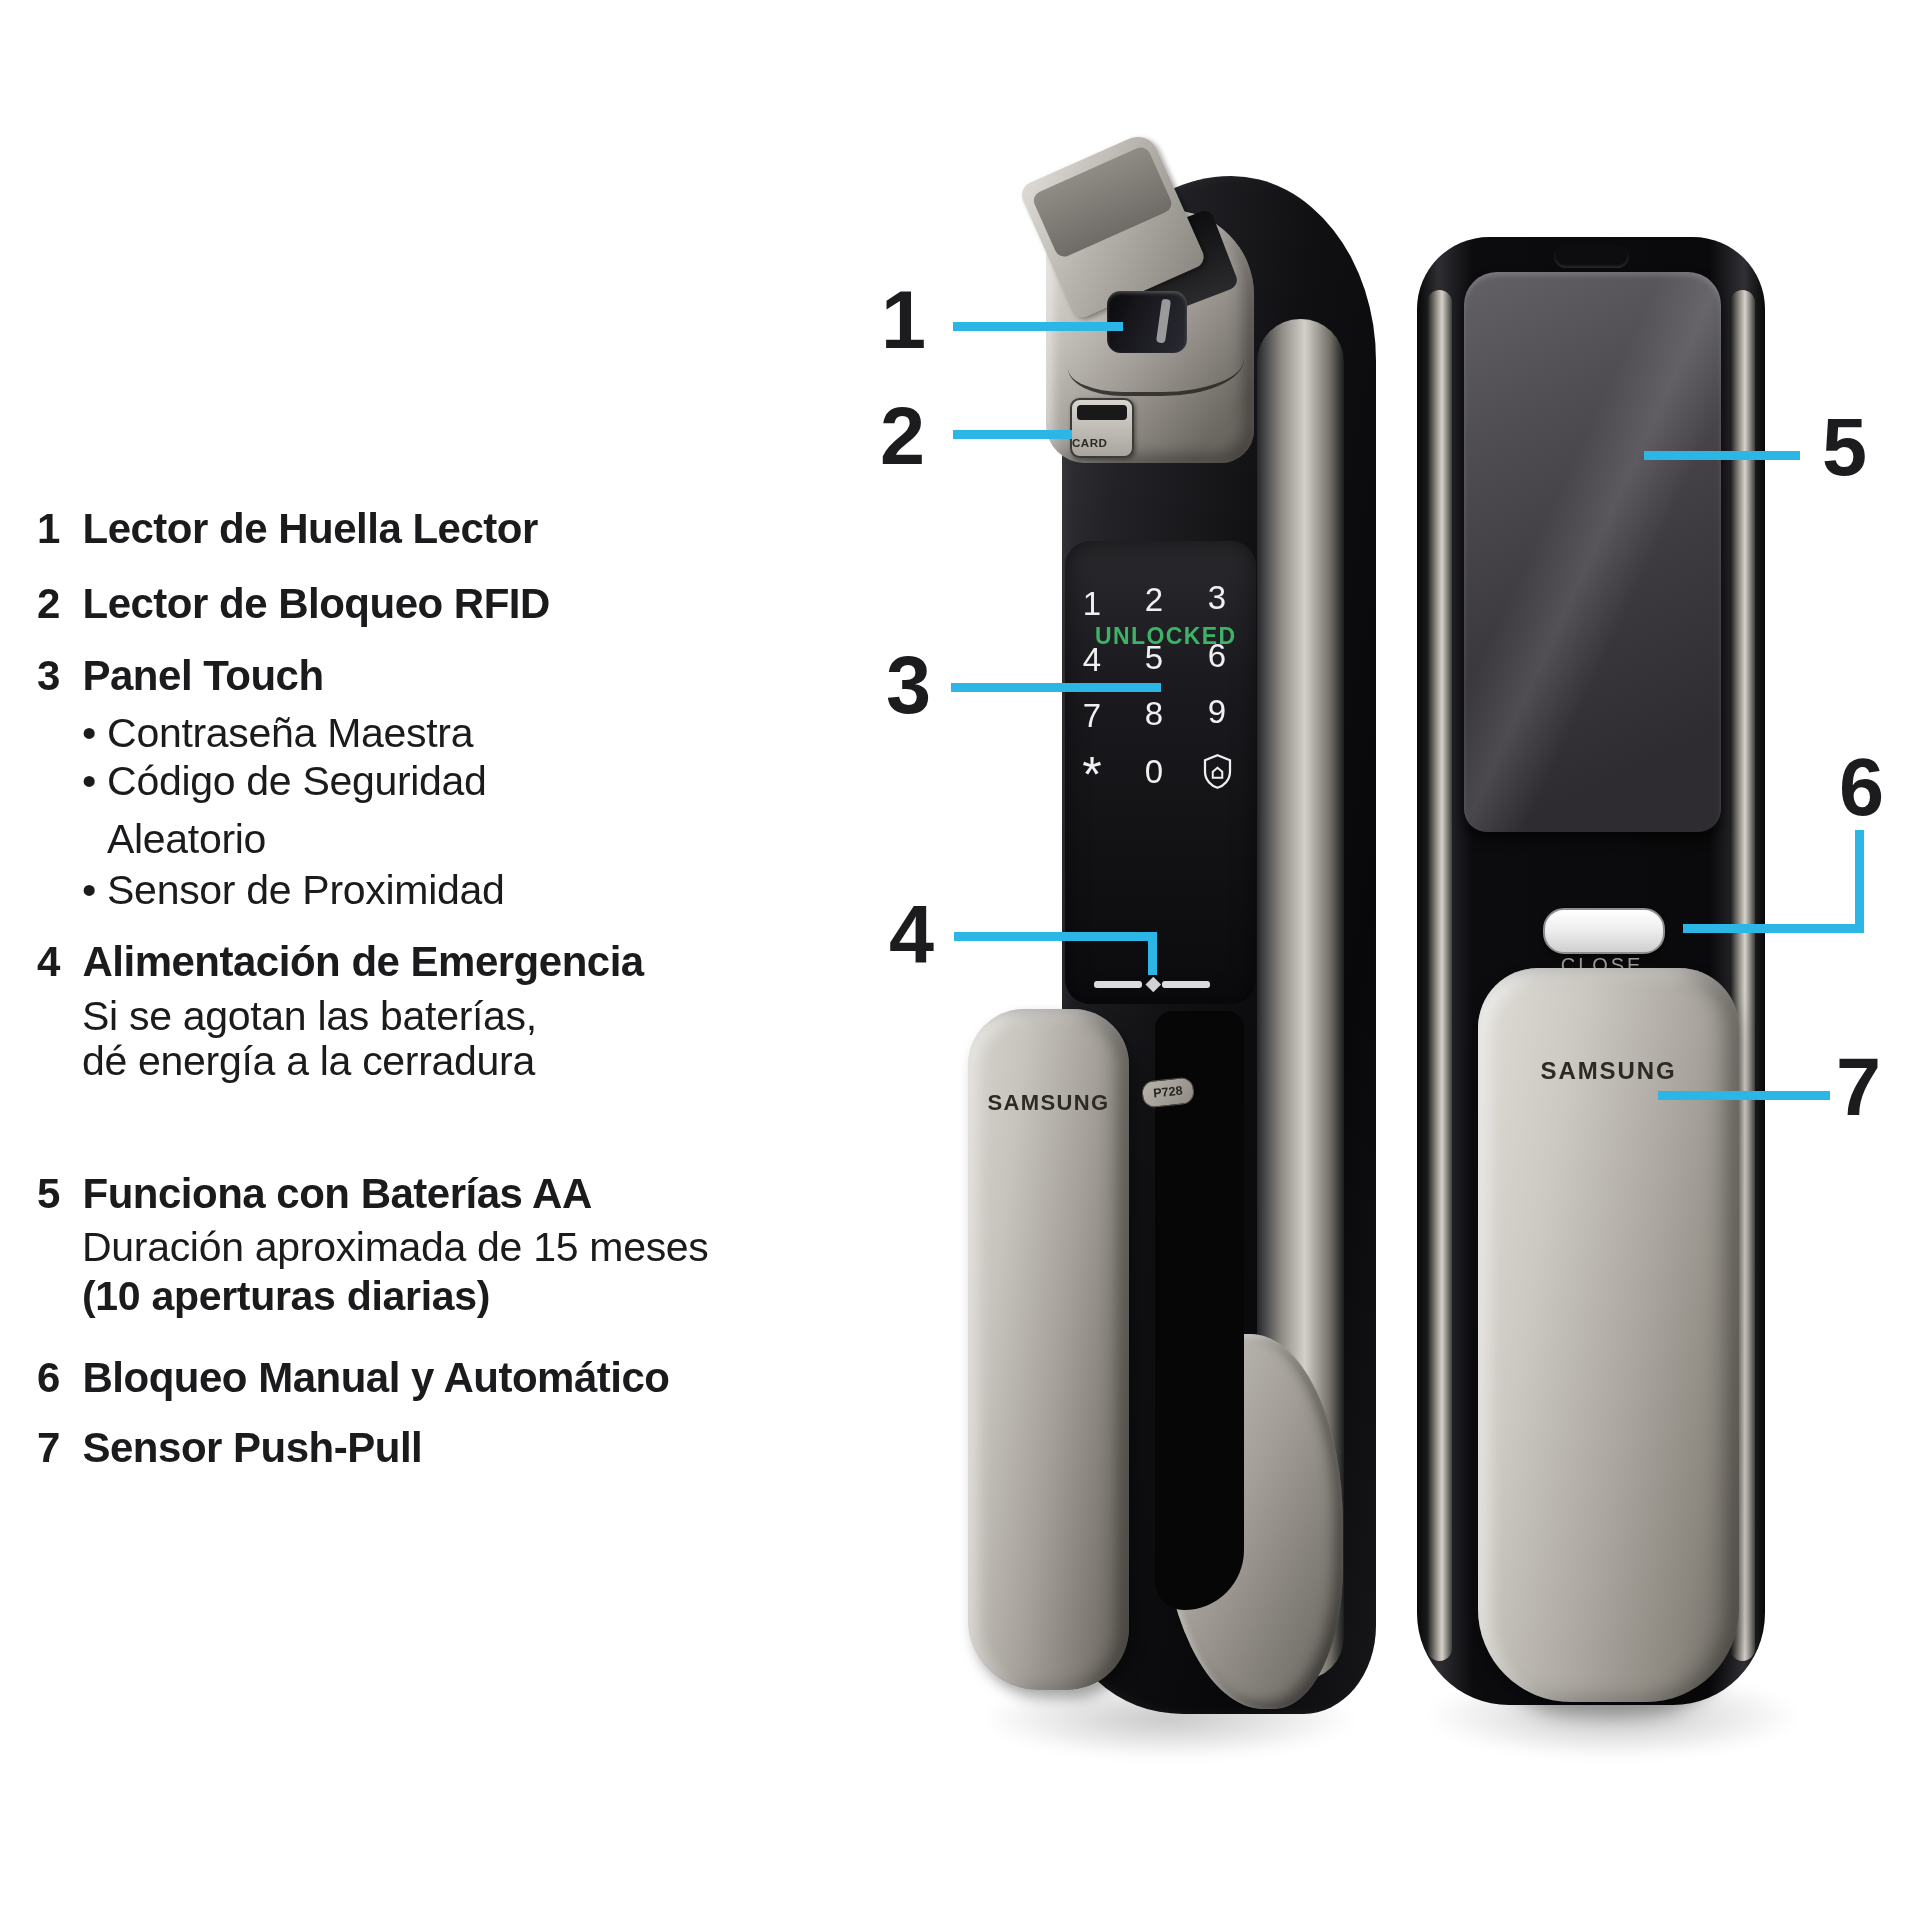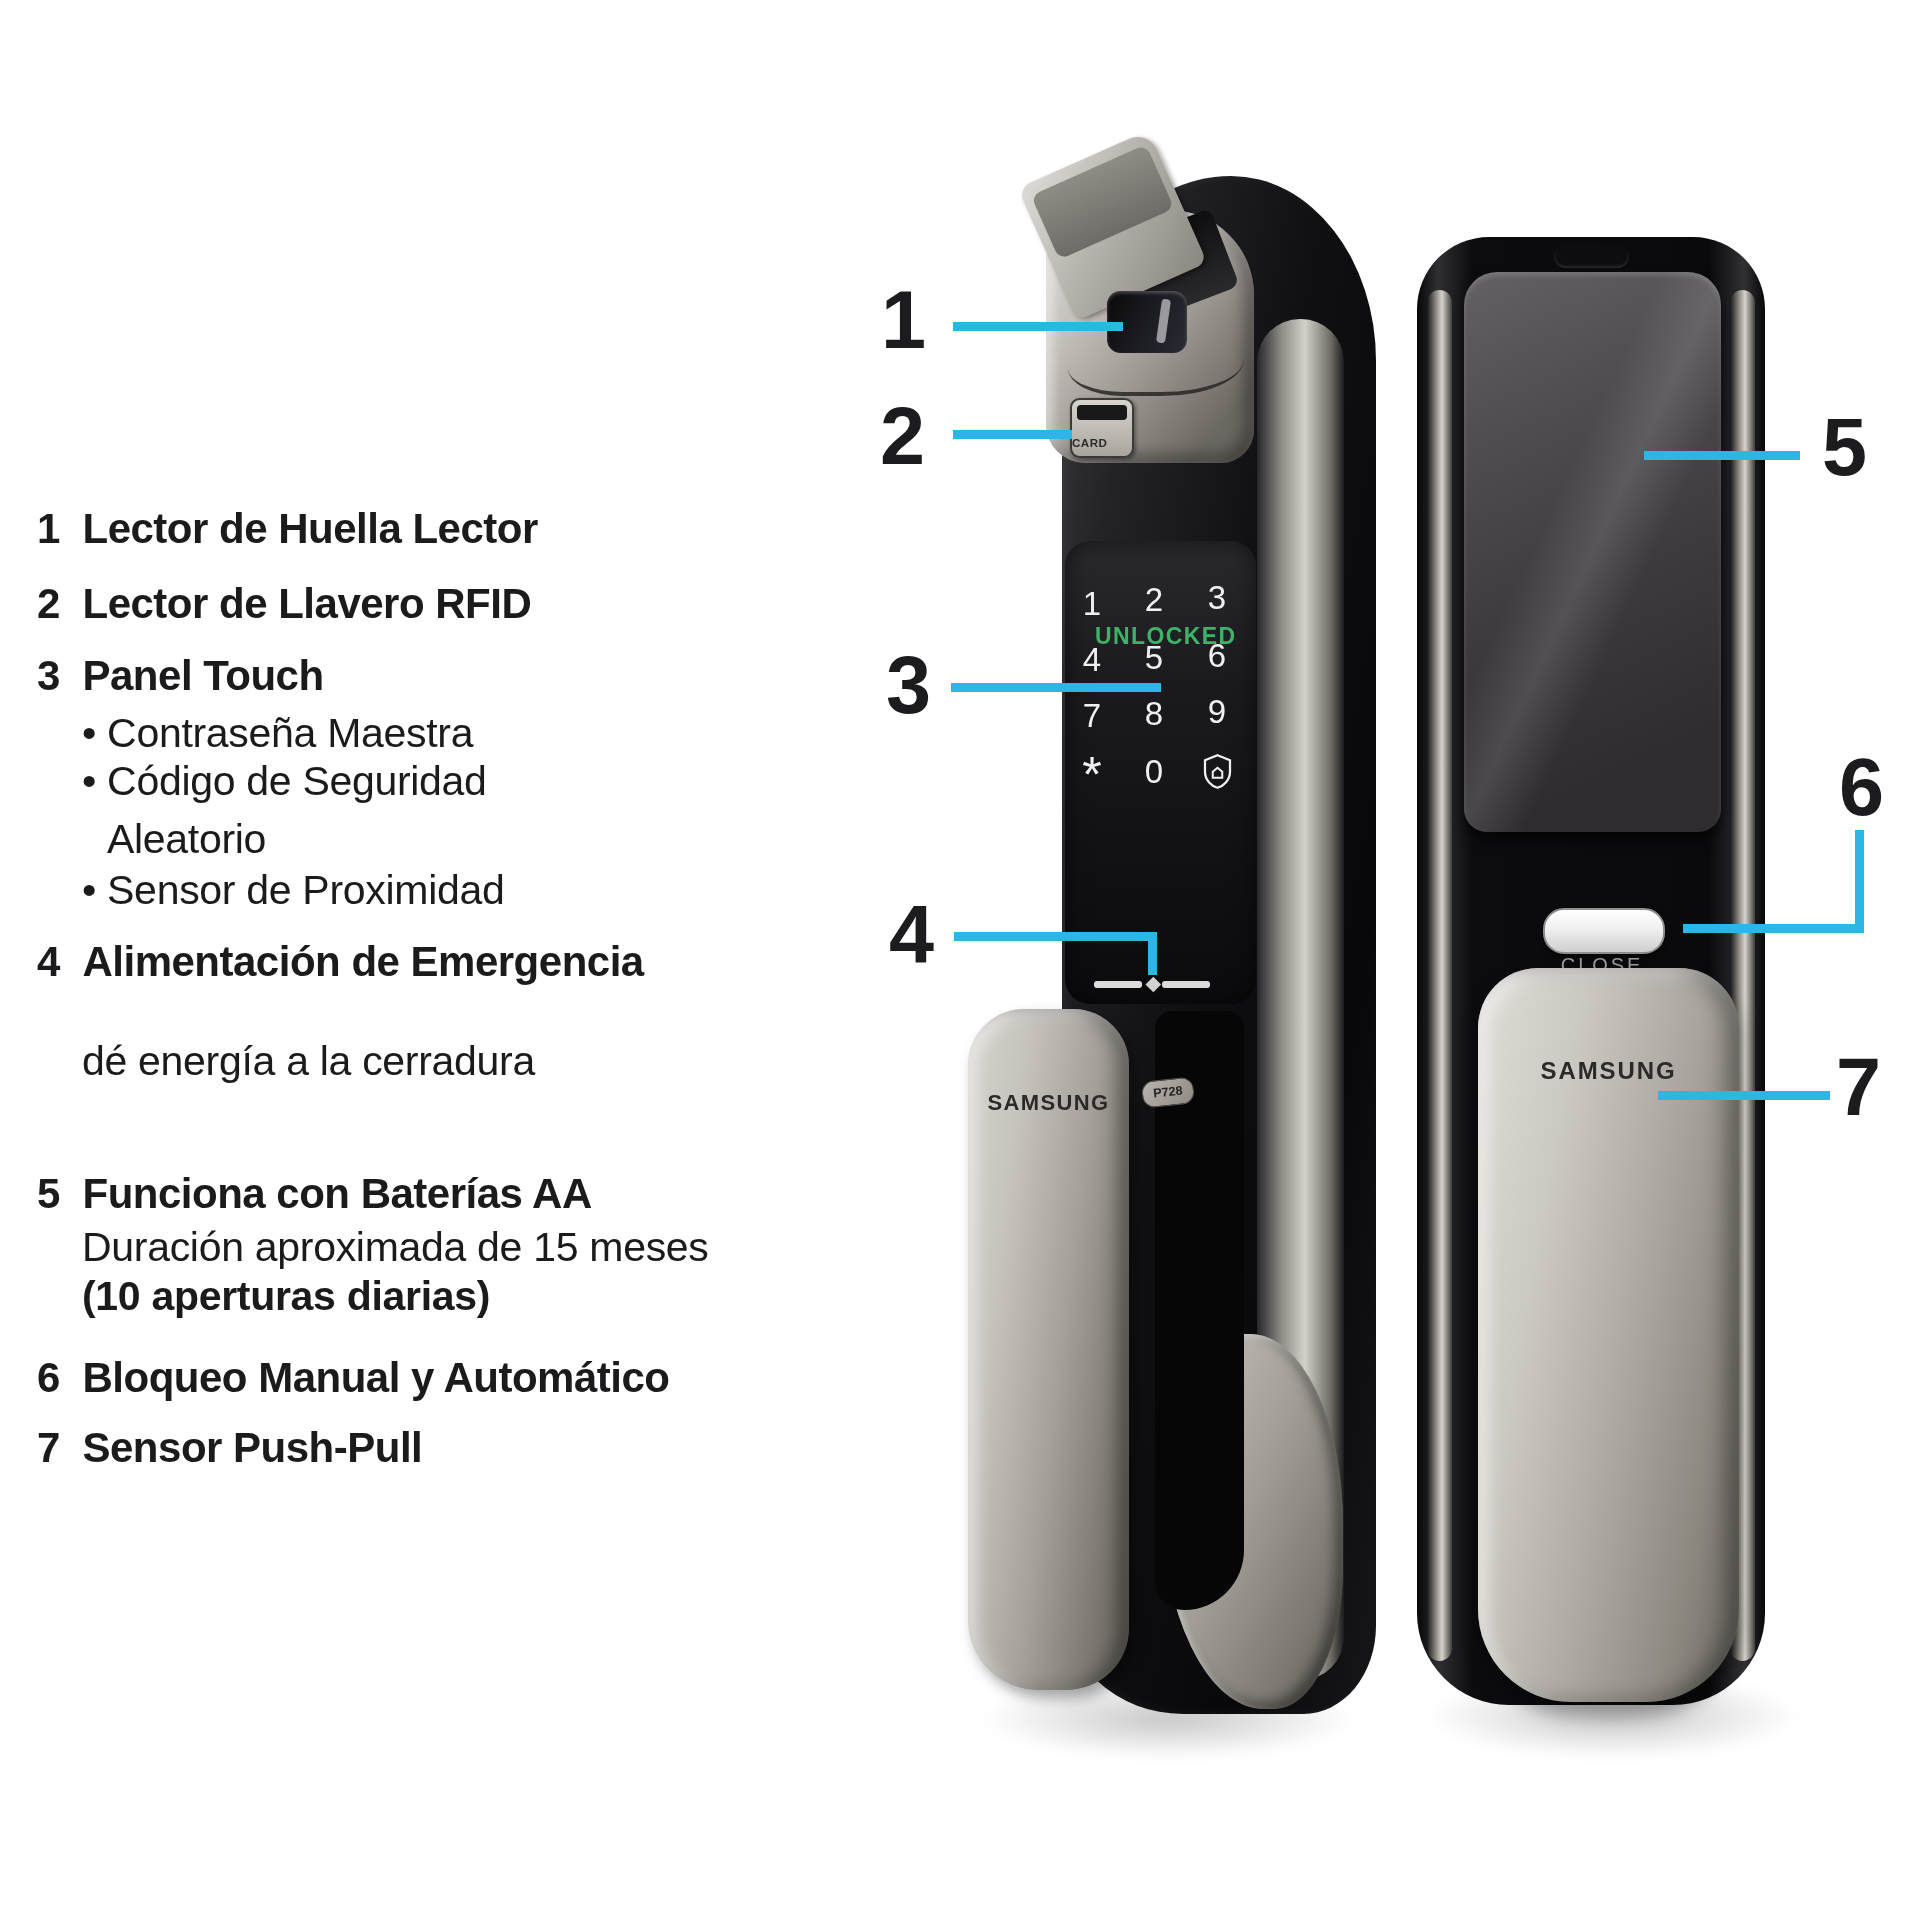--- a/index.html
+++ b/index.html
@@ -119,21 +119,21 @@
 <body>
 
 <div class="stage">
 
   <div class="feat-row hdr" style="left:29px;top:506px;">
     <span class="num">1</span>
     <span class="txt">Lector de Huella Lector</span>
   </div>
   <div class="feat-row hdr" style="left:29px;top:581px;">
     <span class="num">2</span>
-    <span class="txt">Lector de Llavero RFID</span>
+    <span class="txt">Lector de Bloqueo RFID</span>
   </div>
   <div class="feat-row hdr" style="left:29px;top:653px;">
     <span class="num">3</span>
     <span class="txt">Panel Touch</span>
   </div>
   <div class="feat-row reg" style="left:82px;top:711px;">
     <span class="bullet-dot">•</span>
     <span class="bullet-txt">Contraseña Maestra</span>
   </div>
   <div class="feat-row reg" style="left:82px;top:759px;">
@@ -143,20 +143,23 @@
   <div class="feat-row reg" style="left:107px;top:817px;">
     <span>Aleatorio</span>
   </div>
   <div class="feat-row reg" style="left:82px;top:868px;">
     <span class="bullet-dot">•</span>
     <span class="bullet-txt">Sensor de Proximidad</span>
   </div>
   <div class="feat-row hdr" style="left:29px;top:939px;">
     <span class="num">4</span>
     <span class="txt">Alimentación de Emergencia</span>
+  </div>
+  <div class="feat-row reg" style="left:82px;top:994px;">
+    <span>Si se agotan las baterías,</span>
   </div>
   <div class="feat-row reg" style="left:82px;top:1039px;">
     <span>dé energía a la cerradura</span>
   </div>
   <div class="feat-row hdr" style="left:29px;top:1171px;">
     <span class="num">5</span>
     <span class="txt">Funciona con Baterías AA</span>
   </div>
   <div class="feat-row reg" style="left:82px;top:1225px;">
     <span>Duración aproximada de 15 meses</span>

